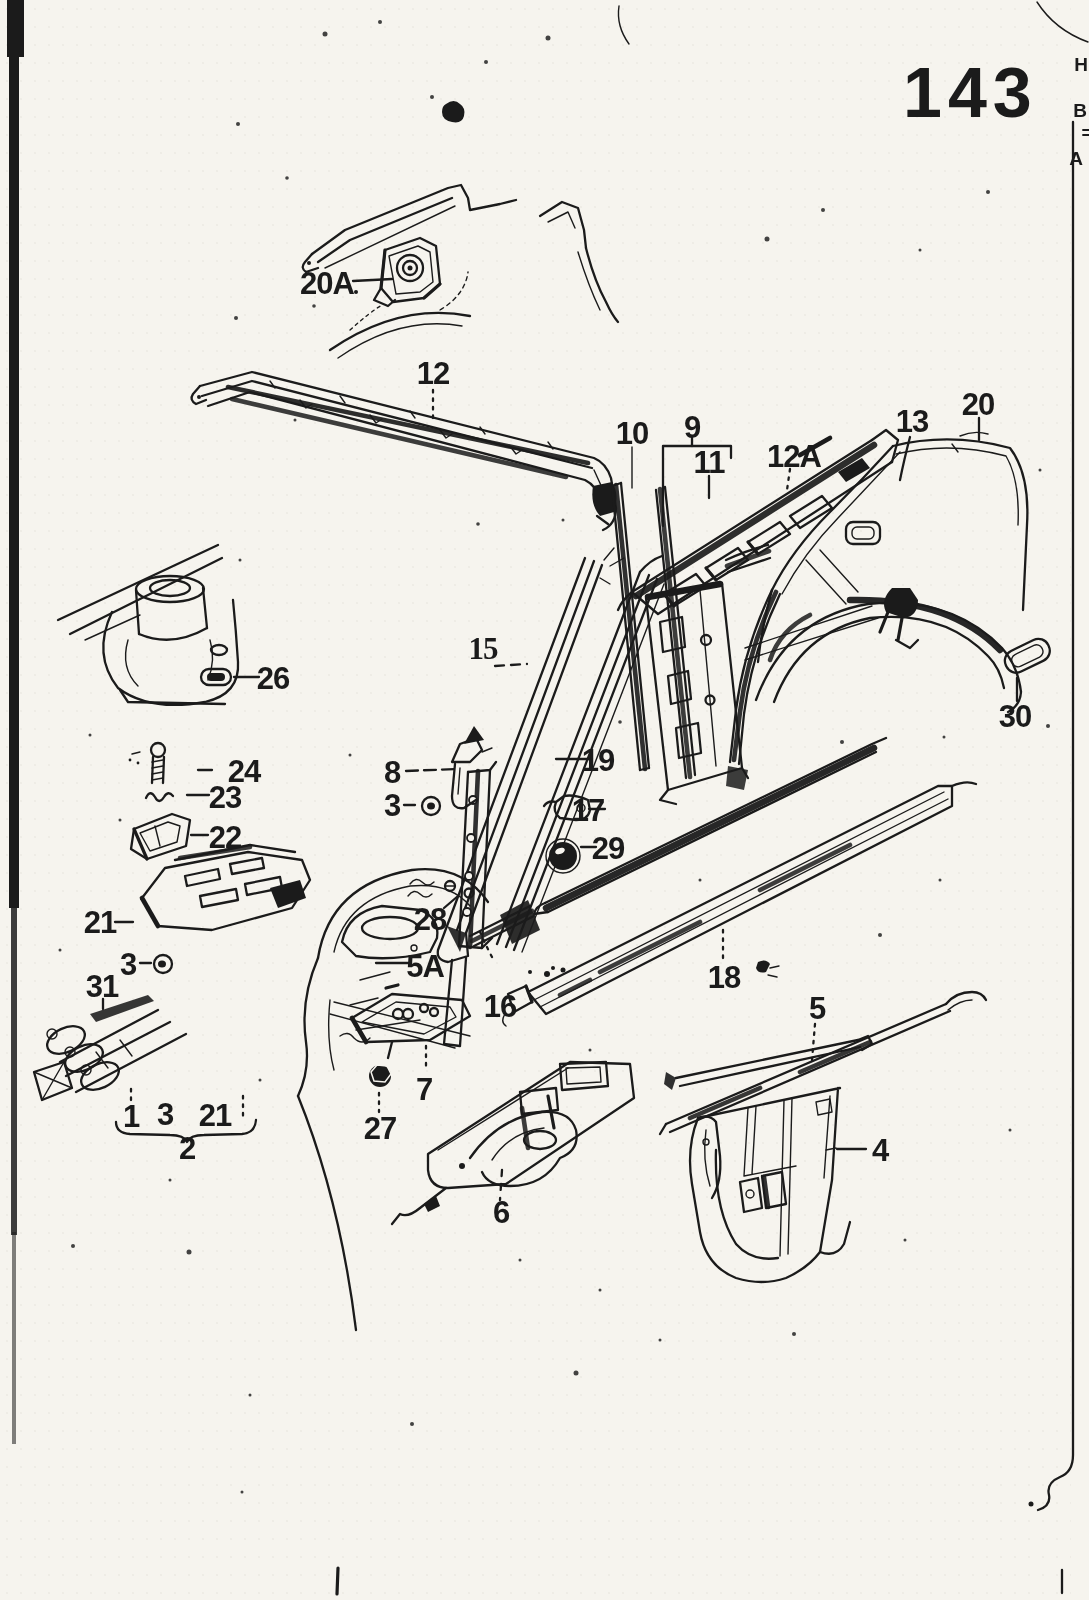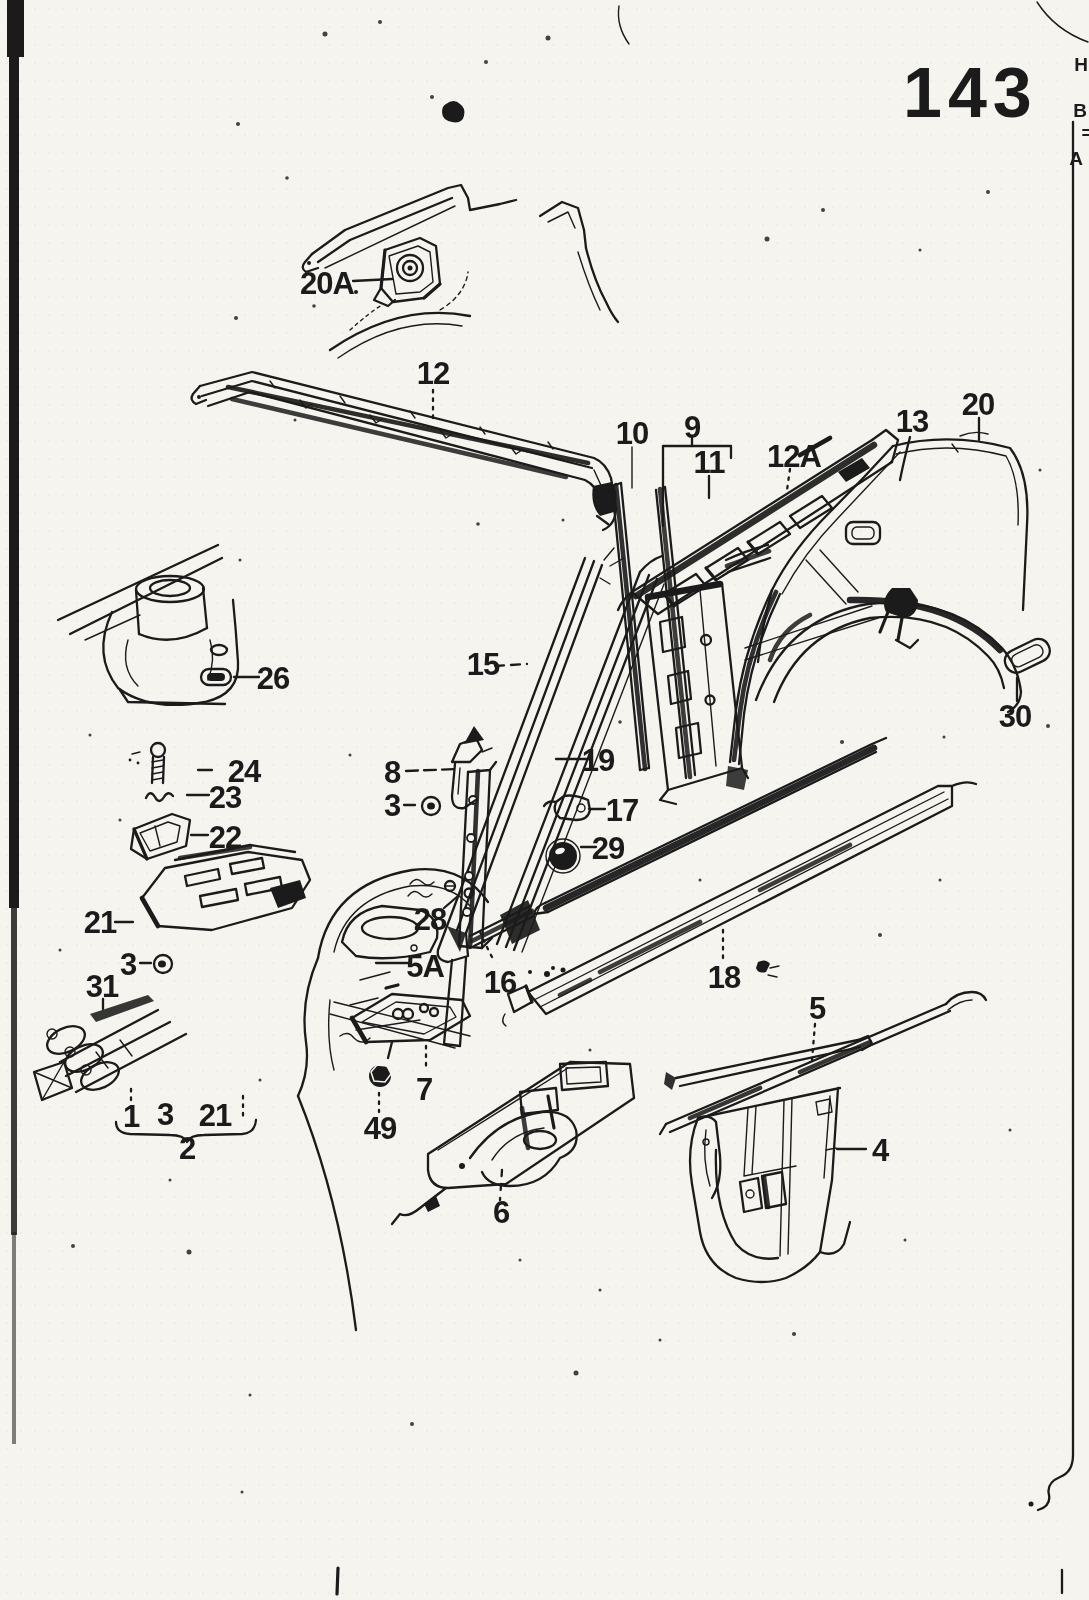--- a/index.html
+++ b/index.html
@@ -412,41 +412,41 @@
 <div id="callouts">
       <span class="callout" style="left: 327px; top: 283px;">20A</span>
       <span class="callout" style="left: 433px; top: 373px; text-align: center;">12</span>
       <span class="callout" style="left: 978px; top: 404px;">20</span>
       <span class="callout" style="left: 912px; top: 421px;">13</span>
       <span class="callout" style="left: 632px; top: 433px;">10</span>
       <span class="callout" style="left: 692px; top: 427px;">9</span>
       <span class="callout" style="left: 709px; top: 462px;">11</span>
       <span class="callout" style="left: 794px; top: 456px;">12A</span>
       <span class="callout" style="left: 273px; top: 678px;">26</span>
-      <span class="callout" style="left: 483px; top: 664px;">15</span>
+      <span class="callout" style="left: 483px; top: 648px; font-family: Liberation Serif, serif;">15</span>
       <span class="callout" style="left: 1015px; top: 716px;">30</span>
       <span class="callout" style="left: 224px; top: 771px; margin-left: 20px;">24</span>
       <span class="callout" style="left: 392px; top: 772px;">8</span>
       <span class="callout" style="left: 598px; top: 760px;">19</span>
       <span class="callout" style="left: 225px; top: 797px;">23</span>
       <span class="callout" style="left: 392px; top: 805px;">3</span>
-      <span class="callout" style="left: 622px; top: 810px;">17</span>
+      <span class="callout" style="left: 588px; top: 810px;">17</span>
       <span class="callout" style="left: 225px; top: 837px;">22</span>
       <span class="callout" style="left: 608px; top: 848px;">29</span>
       <span class="callout" style="left: 100px; top: 922px;">21</span>
       <span class="callout" style="left: 430px; top: 919px;">28</span>
       <span class="callout" style="left: 128px; top: 964px;">3</span>
       <span class="callout" style="left: 425px; top: 966px;">5A</span>
       <span class="callout" style="left: 102px; top: 986px;">31</span>
-      <span class="callout" style="left: 500px; top: 982px; text-align: center;">16</span>
+      <span class="callout" style="left: 500px; top: 1006px; text-align: center;">16</span>
       <span class="callout" style="left: 724px; top: 977px;">18</span>
       <span class="callout" style="left: 817px; top: 1008px;">5</span>
       <span class="callout" style="left: 424px; top: 1089px;">7</span>
       <span class="callout" style="left: 131px; top: 1116px;">1</span>
       <span class="callout" style="left: 165px; top: 1114px;">3</span>
       <span class="callout" style="left: 215px; top: 1115px;">21</span>
       <span class="callout" style="left: 187px; top: 1148px;">2</span>
-      <span class="callout" style="left: 380px; top: 1128px;">49</span>
+      <span class="callout" style="left: 380px; top: 1128px;">27</span>
       <span class="callout" style="left: 501px; top: 1212px;">6</span>
       <span class="callout" style="left: 880px; top: 1150px;">4</span>
     </div>
 
 </div>
 
 </body></html>

